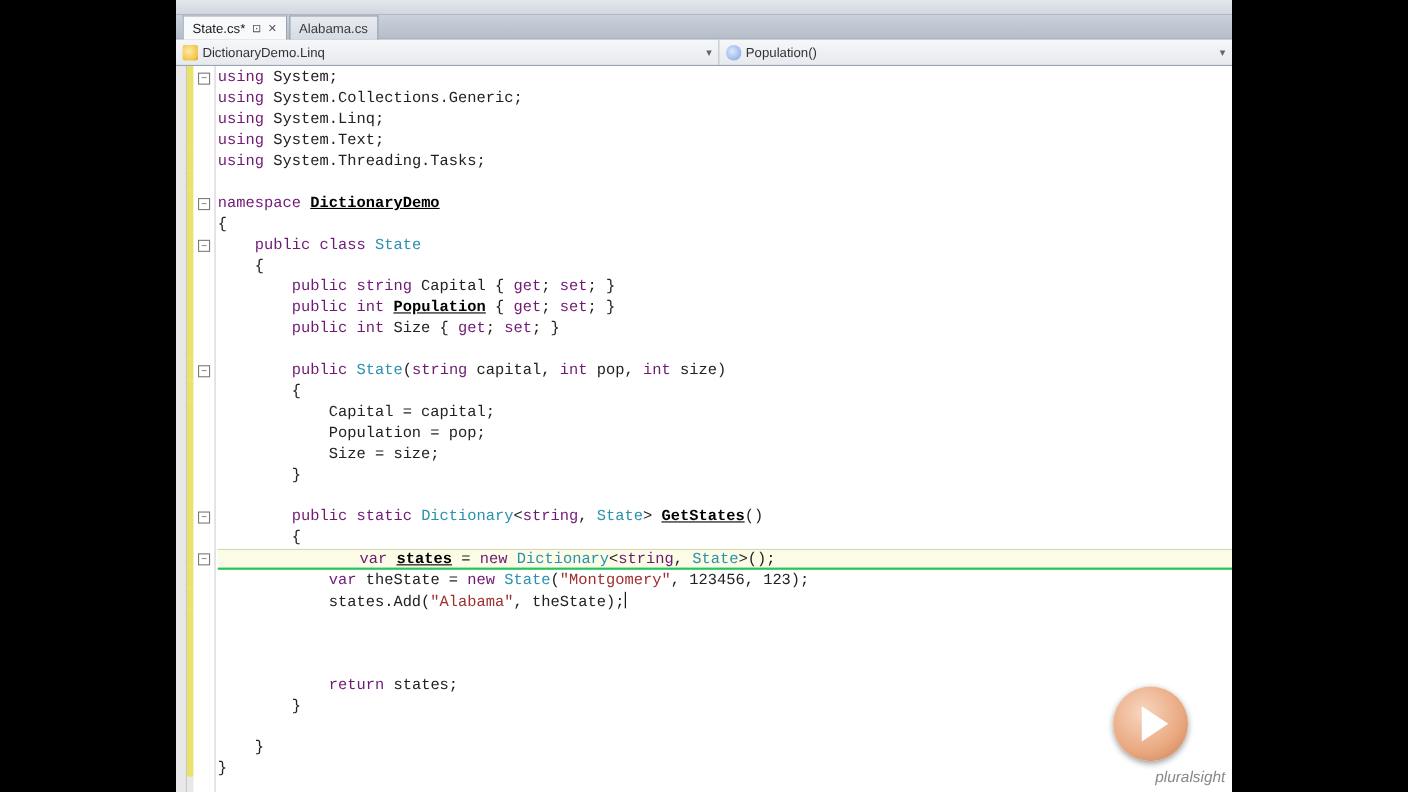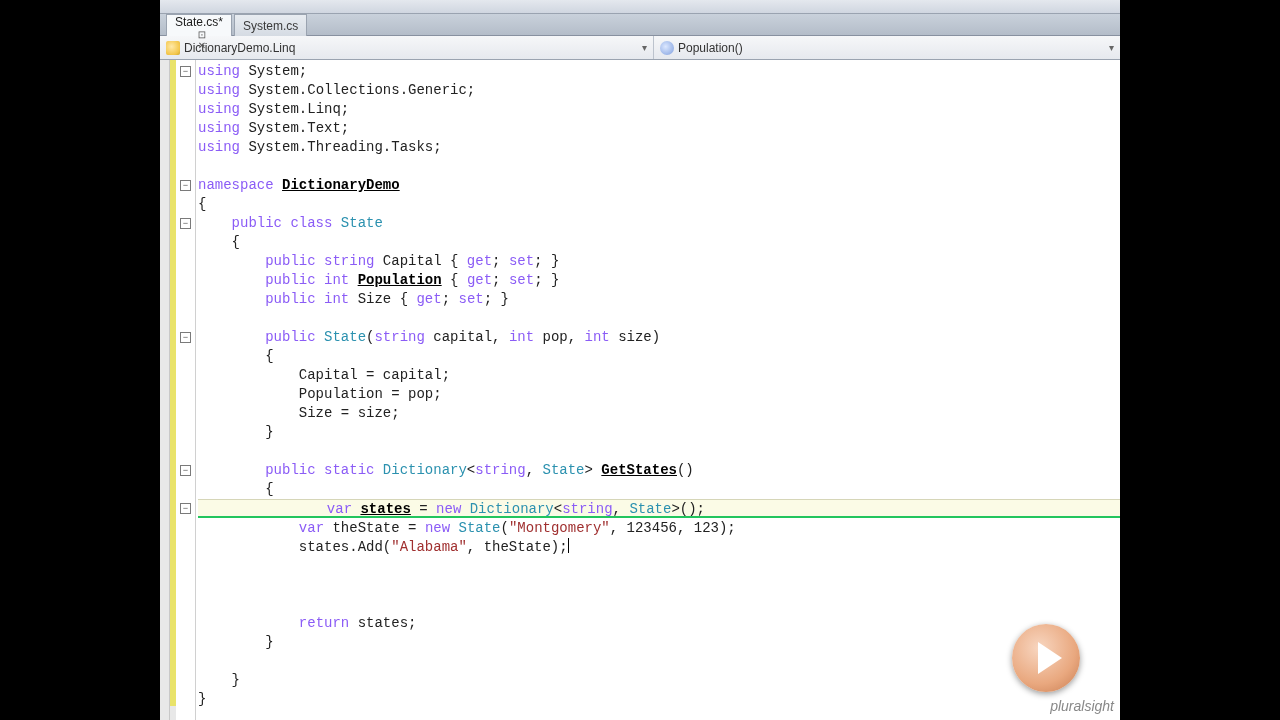--- a/index.html
+++ b/index.html
@@ -1,38 +1,38 @@
 <!DOCTYPE html>
 <html><head>
 <meta charset="utf-8">
 <style>
   * { box-sizing: border-box; margin: 0; padding: 0; }
   html, body { width: 1280px; height: 720px; overflow: hidden; background: #000; font-family: "Segoe UI", Tahoma, sans-serif; }
   .stage { position: absolute; left: 160px; top: 0; width: 960px; height: 720px; background: #f0f0f0; }
   .menubar { height: 14px; background: linear-gradient(#e4e8ee, #d0d6e0); border-bottom: 1px solid #9aa3b0; }
   .tabstrip { height: 22px; display: flex; align-items: flex-end; padding-left: 6px; background: linear-gradient(#c9d1db, #b4bdc9); border-bottom: 1px solid #8891a0; }
   .tab { display: flex; align-items: center; height: 22px; padding: 0 8px; font-size: 12px; color: #3a3a3a; border: 1px solid #9aa3b0; border-bottom: none; margin-right: 2px; background: linear-gradient(#e8ecf1,#d5dbe3); position: relative; top: 1px; }
-  .tab.active { background: #f7f9fb; color: #1a1a1a; flex-direction: column; }
+  .tab.active { background: #f7f9fb; color: #1a1a1a; }
   .tab .pin, .tab .close { margin-left: 6px; font-size: 10px; color: #555; }
   .navbar { height: 24px; display: flex; background: linear-gradient(#f6f7f9,#e6e9ee); border-bottom: 1px solid #9aa3b0; }
   .navcell { display: flex; align-items: center; padding: 0 6px; font-size: 12px; color: #333; }
   .navcell.left { flex: 0 0 494px; border-right: 1px solid #bcc3cd; }
   .navcell.right { flex: 1; }
   .navicon { width: 14px; height: 14px; margin-right: 4px; }
   .ddarrow { margin-left: auto; font-size: 10px; color: #666; }
   .editor { position: absolute; left: 0; top: 60px; right: 0; bottom: 0; background: #fff; display: flex; }
   .leftgutter { width: 10px; background: #e8e8e8; border-right: 1px solid #c8c8c8; }
   .changebar { width: 6px; background: #e8e8e8; }
   .changestrip { width: 6px; height: 19px; }
   .changestrip.new { background: #e9e36a; }
   .outline { width: 20px; background: #fff; border-right: 1px solid #d0d0d0; position: relative; }
   .foldbox { position: absolute; width: 11px; height: 11px; left: 4px; border: 1px solid #7a7a7a; background: #fff; font-size: 9px; line-height: 9px; text-align: center; color: #555; }
   .code { flex: 1; padding: 2px 0 0 2px; font-family: Consolas, "Courier New", monospace; font-size: 14px; line-height: 19px; color: #222; white-space: pre; position: relative; }
   .line { height: 19px; }
-  .kw { color: #8b5cf6; }
+  .kw { color: #701a75; }
   .str { color: #a03030; }
   .nm { color: #000; font-weight: 600; text-decoration: underline; }
   .type { color: #2b91af; }
   .highlight { background: #fbfbe6; display: inline-block; width: 100%; border-top: 1px solid #d6d6b8; border-bottom: 2px solid #22c55e; padding-left: 28px; }
   .navicon.class { background: radial-gradient(circle at 40% 40%, #ffe9a8 0%, #f3c64a 70%, #caa22a 100%); border-radius: 2px; }
   .navicon.method { background: radial-gradient(circle at 40% 40%, #dce8ff 0%, #9bb5e8 70%, #6a87c8 100%); border-radius: 7px; }
   .watermark { position: absolute; right: 6px; bottom: 6px; width: 120px; height: 90px; pointer-events: none; font-style: italic; }
   .playcircle { position: absolute; right: 34px; bottom: 22px; width: 68px; height: 68px; border-radius: 50%; background: radial-gradient(circle at 40% 35%, #f8d6c0 0%, #e9a87f 60%, #c77a4e 100%); box-shadow: 0 2px 6px rgba(0,0,0,.4); }
   .playtriangle { position: absolute; left: 26px; top: 18px; width: 0; height: 0; border-left: 24px solid #fff; border-top: 16px solid transparent; border-bottom: 16px solid transparent; }
   .wmtext { position: absolute; right: 0; bottom: 0; font-size: 14px; color: #888; text-shadow: 0 1px 0 #fff; }
@@ -44,21 +44,21 @@
 <div class="stage">
   <div class="menubar"></div>
 
   <div class="tabstrip" id="tabstrip">
       <div class="tab active">
         <span>State.cs*</span>
         <span class="pin">⊡</span>
         <span class="close">✕</span>
       </div>
       <div class="tab">
-        <span>System.cs</span>
+        <span>Alabama.cs</span>
       </div>
     </div>
 
   <div class="navbar">
     <div class="navcell left">
       <span class="navicon class"></span>
       <span>DictionaryDemo.Linq</span>
       <span class="ddarrow">▾</span>
     </div>
     <div class="navcell right">

